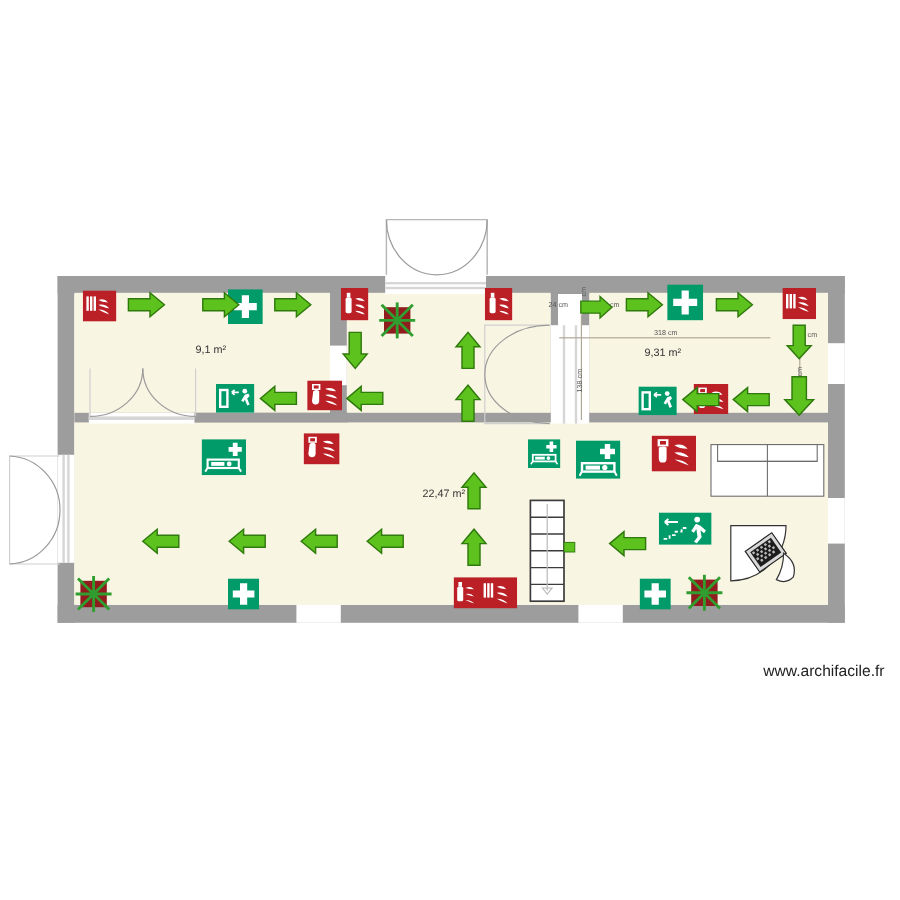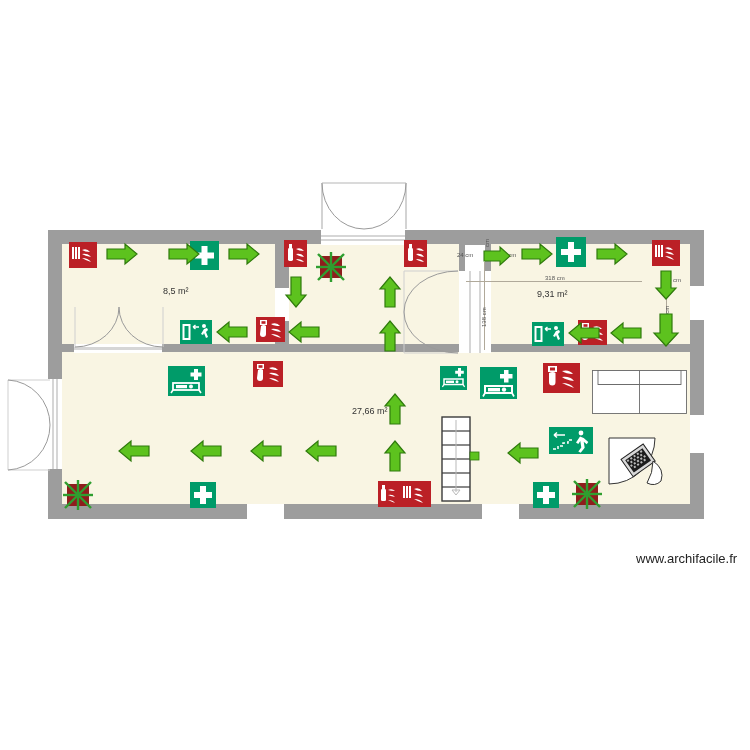--- a/index.html
+++ b/index.html
@@ -106,23 +106,23 @@
       <path d="M4 2 L4 92 M4 2 L46 2 M4 92 L46 92" stroke="#cfcfcf" stroke-width="1" fill="none"></path>
       <path d="M4 2 A44 45 0 0 1 46 47" stroke="#9a9a9a" stroke-width="1" fill="none"></path>
       <path d="M4 92 A44 45 0 0 0 46 47" stroke="#9a9a9a" stroke-width="1" fill="none"></path>
     </svg>
   </div>
 
   <div class="dimline" style="left:466px;top:281px;width:176px;height:1px;"></div>
   <div class="dimline" style="left:484px;top:262px;width:1px;height:88px;"></div>
   <div class="dimline" style="left:666px;top:281px;width:1px;height:40px;"></div>
 
-  <div class="arealabel" style="left:163px;top:286px;">8,5 m²</div>
+  <div class="arealabel" style="left:163px;top:286px;">9,1 m²</div>
   <div class="arealabel" style="left:537px;top:289px;">9,31 m²</div>
-  <div class="arealabel" style="left:352px;top:406px;">27,66 m²</div>
+  <div class="arealabel" style="left:352px;top:406px;">22,47 m²</div>
 
   <div class="dimlabel" style="left:457px;top:252px;">24 cm</div>
   <div class="dimlabel" style="left:500px;top:252px;">50 cm</div>
   <div class="dimlabel" style="left:545px;top:275px;">318 cm</div>
   <div class="dimlabel vert" style="left:481px;top:327px;">138 cm</div>
   <div class="dimlabel vert" style="left:484px;top:247px;">cm</div>
   <div class="dimlabel" style="left:668px;top:277px;">4 cm</div>
   <div class="dimlabel vert" style="left:664px;top:322px;">34 cm</div>
 
   <div class="sign" style="left:69px;top:242px;width:28px;height:26px;">

